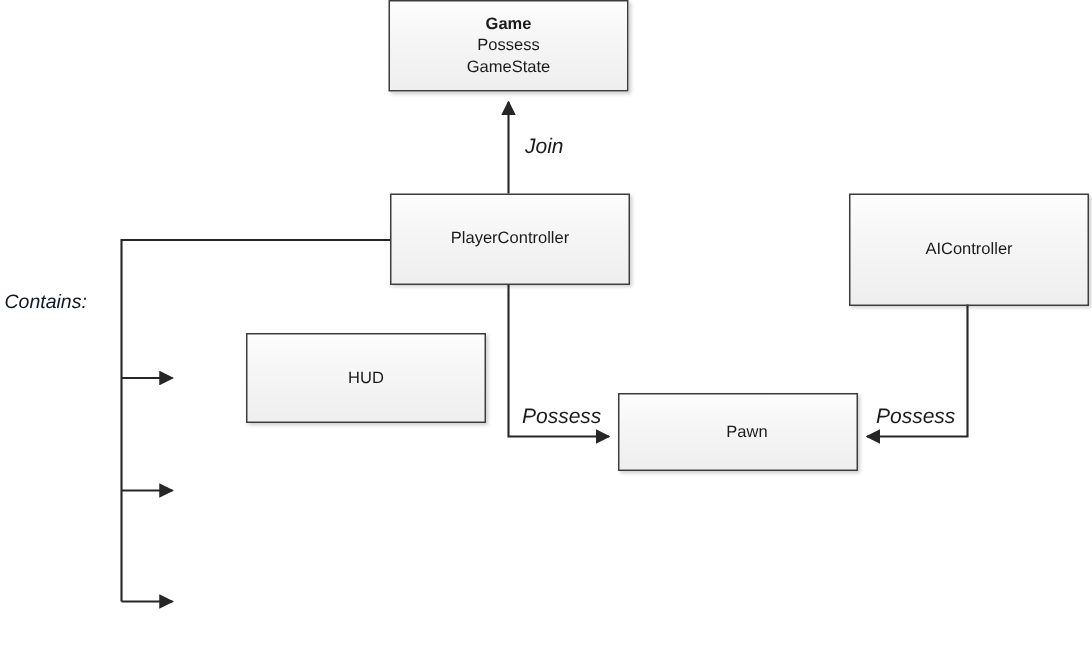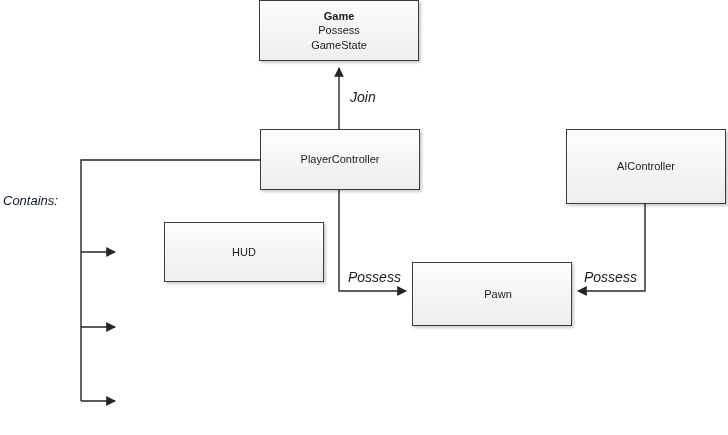--- a/index.html
+++ b/index.html
@@ -105,21 +105,21 @@
   <div class="node" style="left:566px; top:129px; width:160px; height:75px;">
     <span>AIController</span>
   </div>
 
   <div class="node" style="left:122px; top:222px; width:160px; height:60px;margin-left:42px;">
     <span>HUD</span>
   </div>
 
 
 
-  <div class="node" style="left:412px; top:262px; width:160px; height:64px;padding-left:12px;">
+  <div class="node" style="left:412px; top:262px; width:160px; height:52px;padding-left:12px;">
     <span>Pawn</span>
   </div>
 
   <span class="edge-label" style="left:350px; top:89px;">Join</span>
 
   <span class="side-label" style="left:3px; top:193px;">Contains:</span>
 
   <span class="edge-label" style="left:348px; top:269px;">Possess</span>
 
   <span class="edge-label" style="left:584px; top:269px;">Possess</span>

